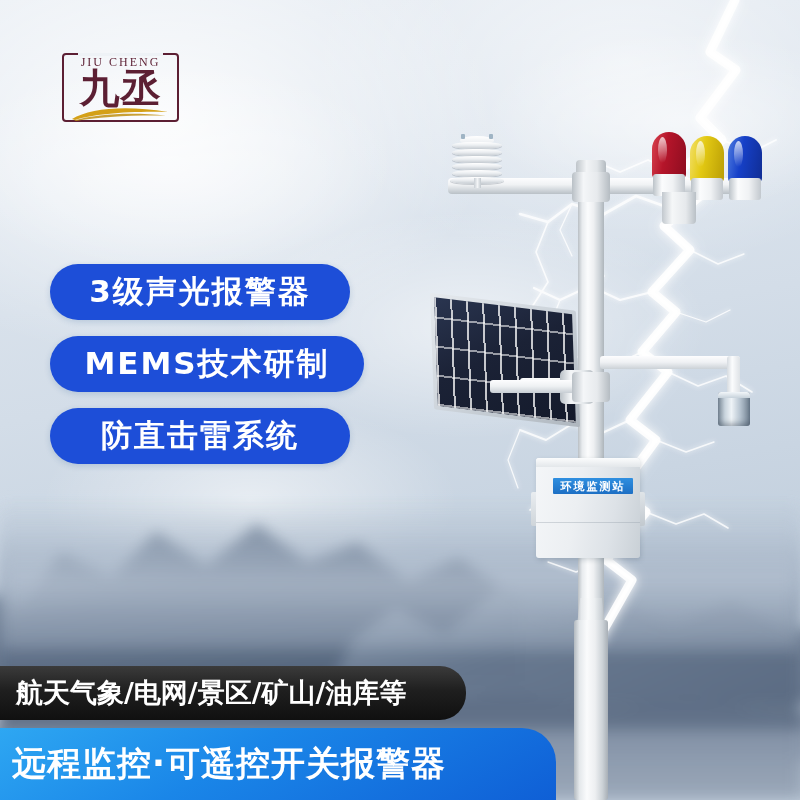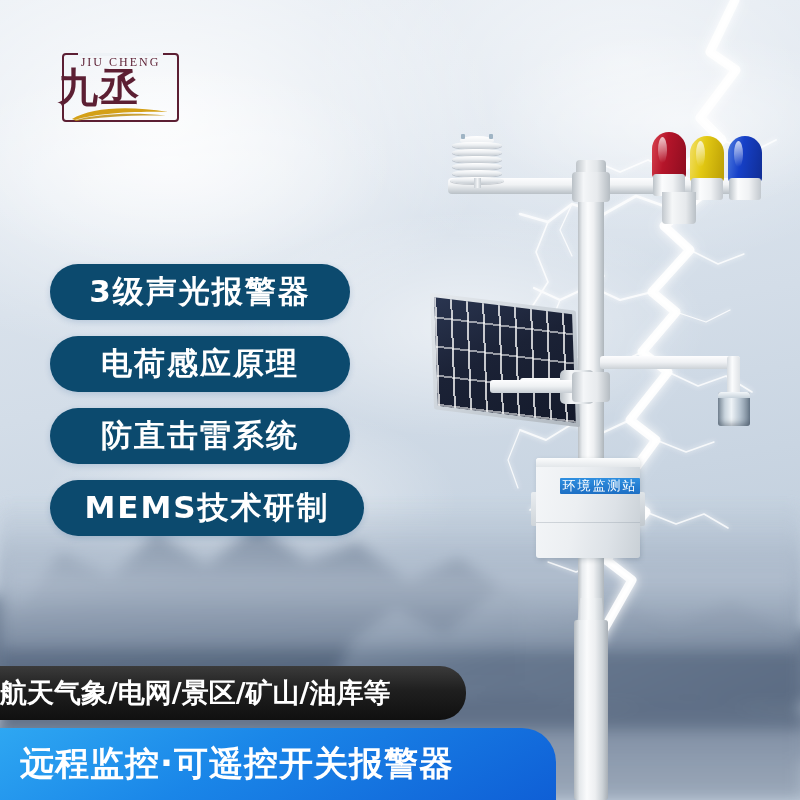--- a/index.html
+++ b/index.html
@@ -243,25 +243,25 @@
   }
   .enclosure-lip{
     position:absolute;left:-5px;top:34px;width:5px;height:34px;
     background:linear-gradient(180deg,#e9edf0,#cfd5da);border-radius:2px 0 0 2px;
   }
   .enclosure-lip-r{
     position:absolute;left:104px;top:34px;width:5px;height:34px;
     background:linear-gradient(180deg,#dfe4e8,#c2c9cf);border-radius:0 2px 2px 0;
   }
   .enclosure-label{
-    position:absolute;left:24px;top:20px;width:80px;height:16px;
+    position:absolute;left:17px;top:20px;width:80px;height:16px;
     background:linear-gradient(180deg,#2f8fe0 0%,#1d6fc4 100%);
     border-radius:1px;
     display:flex;align-items:center;justify-content:center;
-    color:#fff;font-size:13px;letter-spacing:2px;font-weight:400;
+    color:#fff;font-size:11px;letter-spacing:2px;font-weight:700;
     font-family:"DejaVu Sans","Liberation Sans",sans-serif;
     white-space:nowrap;
   }
   .enclosure-seam{
     position:absolute;left:0;top:64px;width:104px;height:1px;
     background:rgba(150,160,170,.38);
   }
 
   
   .logo{
@@ -277,77 +277,77 @@
   }
   .logo-en{
     position:absolute;left:0;right:0;top:8px;
     text-align:center;
     color:#5c1f33;
     font-family:"Liberation Serif","DejaVu Serif",serif;
     font-size:12px;letter-spacing:2px;font-weight:400;
   }
   .logo-cn{
     position:absolute;left:0;right:0;top:20px;
-    text-align:left;
+    text-align:center;
     color:#5c1f33;
-    font-family:Liberation Serif, serif;
+    font-family:Liberation Sans, sans-serif;
     font-size:40px;font-weight:700;letter-spacing:1px;line-height:1.05;
   }
   .logo-swoosh{
     position:absolute;left:12px;bottom:11px;width:100px;height:16px;
     overflow:hidden;
   }
 
   .title{
     position:absolute;left:52px;top:172px;
     color:#2b2f33;
     font-size:51px;font-weight:700;letter-spacing:2px;
     font-family:"DejaVu Sans","Liberation Sans",sans-serif;
     text-shadow:0 1px 2px rgba(255,255,255,.55);
     white-space:nowrap;
   }
 
   .badges{position:absolute;left:50px;top:264px;}
   .badge{
     display:flex;align-items:center;justify-content:center;
     height:56px;margin-bottom:16px;
-    background:#0c4a6e;
+    background:#1d4ed8;
     border-radius:28px;
     color:#fff;
     font-size:31px;font-weight:700;letter-spacing:2px;
     font-family:"DejaVu Sans","Liberation Sans",sans-serif;
     box-shadow:0 2px 6px rgba(20,80,140,.18);
     padding:0 26px;
     box-sizing:border-box;
     white-space:nowrap;
   }
   .badge.w1{width:300px;}
   .badge.w2{width:300px;}
   .badge.w3{width:314px;}
   .badge.w4{width:300px;}
 
   .apps-bar{
     position:absolute;left:0;top:666px;width:466px;height:54px;
     background:linear-gradient(180deg,#3b3b3b 0%,#1f1f1f 45%,#101010 100%);
     border-radius:0 26px 26px 0;
     display:flex;align-items:center;
-    box-sizing:border-box;
+    box-sizing:border-box;padding-left:16px;
   }
   .apps-bar span{
     color:#fff;font-size:27px;font-weight:700;letter-spacing:0px;
     font-family:"DejaVu Sans","Liberation Sans",sans-serif;
     white-space:nowrap;
   }
 
   .cta-bar{
     position:absolute;left:0;top:728px;width:556px;height:72px;
     background:linear-gradient(150deg,#2ea7f2 0%,#1a86e8 42%,#0f5fd6 100%);
     border-radius:0 34px 0 0;
     display:flex;align-items:center;
-    box-sizing:border-box;padding-left:20px;
+    box-sizing:border-box;padding-left:12px;
   }
   .cta-bar span{
     color:#fff;font-size:34px;font-weight:700;letter-spacing:1px;
     font-family:"DejaVu Sans","Liberation Sans",sans-serif;
     white-space:nowrap;
   }
 </style>
 </head>
 <body>
 
@@ -491,23 +491,22 @@
       <svg width="100" height="16" viewBox="0 0 100 16">
         <path d="M2,14 C20,3 56,0 98,7 C58,6 24,9 5,15 Z" fill="#d4a017"></path>
         <path d="M4,15.6 C26,9 60,7 96,10.5 C60,10 26,12 6,16 Z" fill="#c08f12" opacity=".85"></path>
       </svg>
     </div>
   </div>
 
 
   <div class="badges">
     <div class="badge w1">3级声光报警器</div>
-    <div class="badge w2">电荷感应原理</div>
+    <div class="badge w3">MEMS技术研制</div>
     <div class="badge w4">防直击雷系统</div>
-    <div class="badge w3">MEMS技术研制</div>
   </div>
 
   <div class="apps-bar">
     <span>航天气象/电网/景区/矿山/油库等</span>
   </div>
 
   <div class="cta-bar">
     <span>远程监控·可遥控开关报警器</span>
   </div>
 

